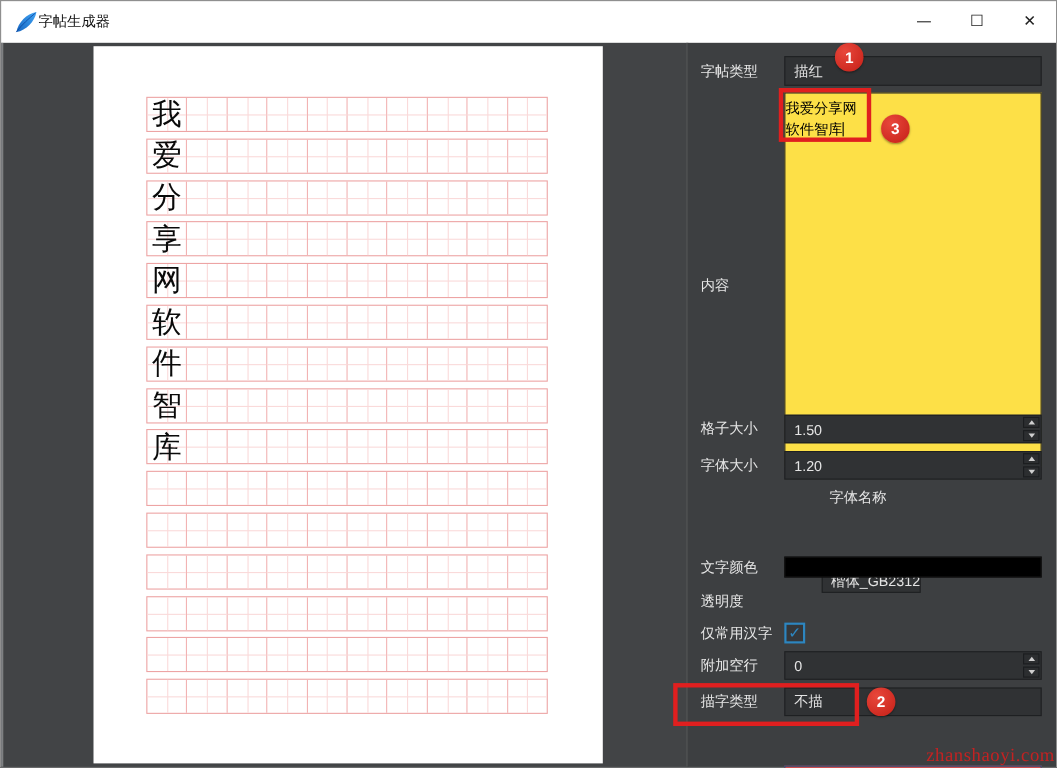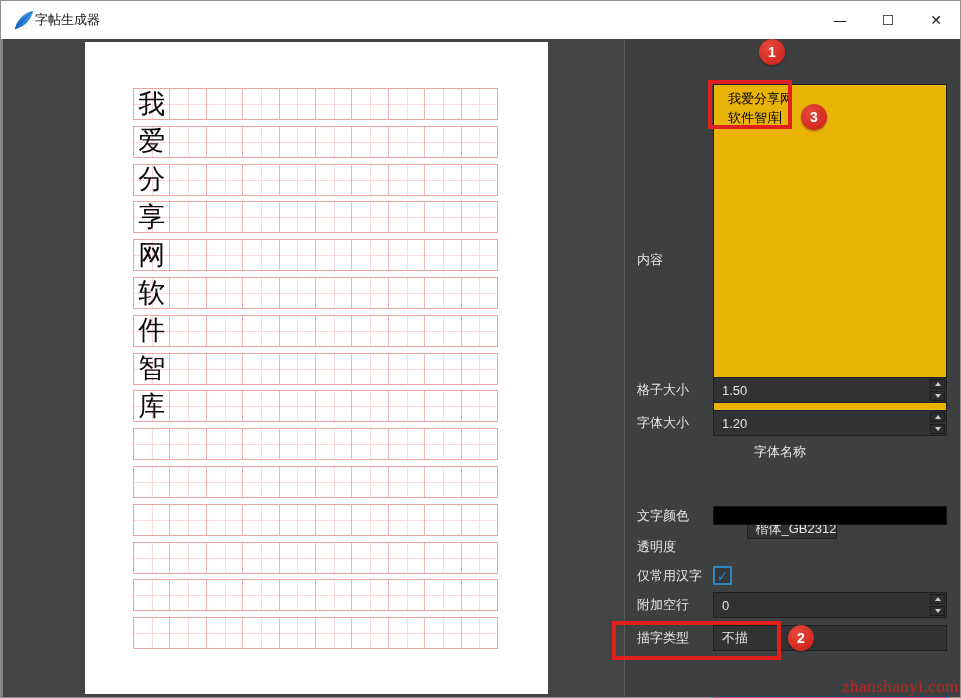--- a/index.html
+++ b/index.html
@@ -46,22 +46,22 @@
            padding-left:8px; }
   .spin-btns { position:absolute; right:1px; top:1px; bottom:1px; width:17px;
                display:flex; flex-direction:column; }
   .spin-btn { flex:1 1 0; background:#2c2e30; border:1px solid #1b1d1f; margin:1px;
               display:flex; align-items:center; justify-content:center; }
   .spin-up::after { content:""; width:0; height:0; border-left:3px solid transparent;
                     border-right:3px solid transparent; border-bottom:4px solid #cfcfcf; }
   .spin-down::after { content:""; width:0; height:0; border-left:3px solid transparent;
                       border-right:3px solid transparent; border-top:4px solid #cfcfcf; }
 
-  .textarea { width:100%; height:100%; background:#eab308; border:1px solid #1e2022;
-              color:#000; font-size:13px; line-height:19px; padding:4px 14px;
+  .textarea { width:100%; height:100%; background:#fde047; border:1px solid #1e2022;
+              color:#000; font-size:13px; line-height:19px; padding:4px 0;
               white-space:pre; overflow:hidden; }
   .caret { display:inline-block; width:1px; height:13px; background:#000;
            vertical-align:-2px; }
 
   .color-bar { width:100%; height:100%; border:1px solid #141414; }
 
   .checkbox { width:19px; height:19px; border:2px solid #2d86c0; background:#35373a;
               display:flex; align-items:center; justify-content:center;
               color:#2d86c0; font-size:14px; font-weight:bold; }
 
@@ -308,20 +308,26 @@
           <div class="grid-cell"></div>
           <div class="grid-cell"></div>
           <div class="grid-cell"></div>
           <div class="grid-cell"></div>
         </div>
       </div>
   </div>
 
   <div class="panel">
 
+    <div class="prow" style="top:12px; height:27px;">
+      <span class="plabel">字帖类型</span>
+      <div class="pcontrol">
+        <div class="field">描红</div>
+      </div>
+    </div>
 
     <div class="prow" style="top:45px; height:340px; align-items:center;">
       <span class="plabel" style="padding-top:12px;">内容</span>
       <div class="pcontrol">
         <div class="textarea"><span>我爱分享网</span><br><span>软件智库</span><span class="caret"></span></div>
       </div>
     </div>
 
     <div class="prow" style="top:338px; height:26px;">
       <span class="plabel">格子大小</span>

